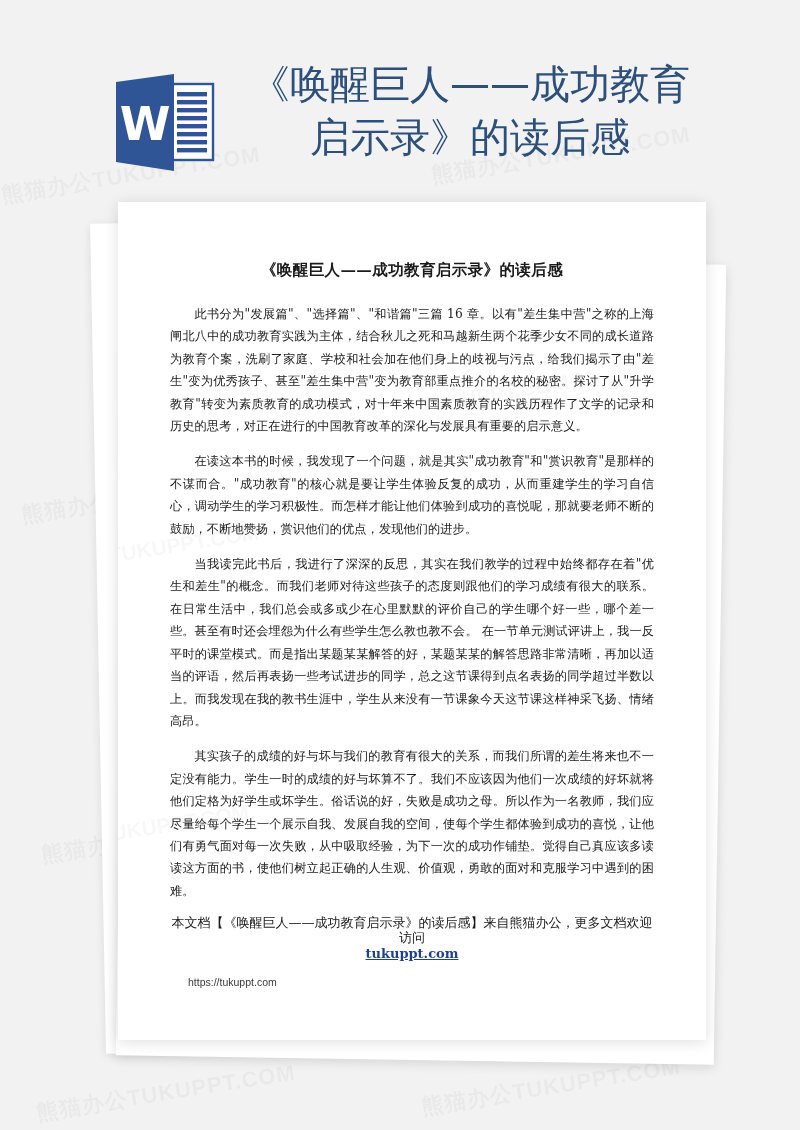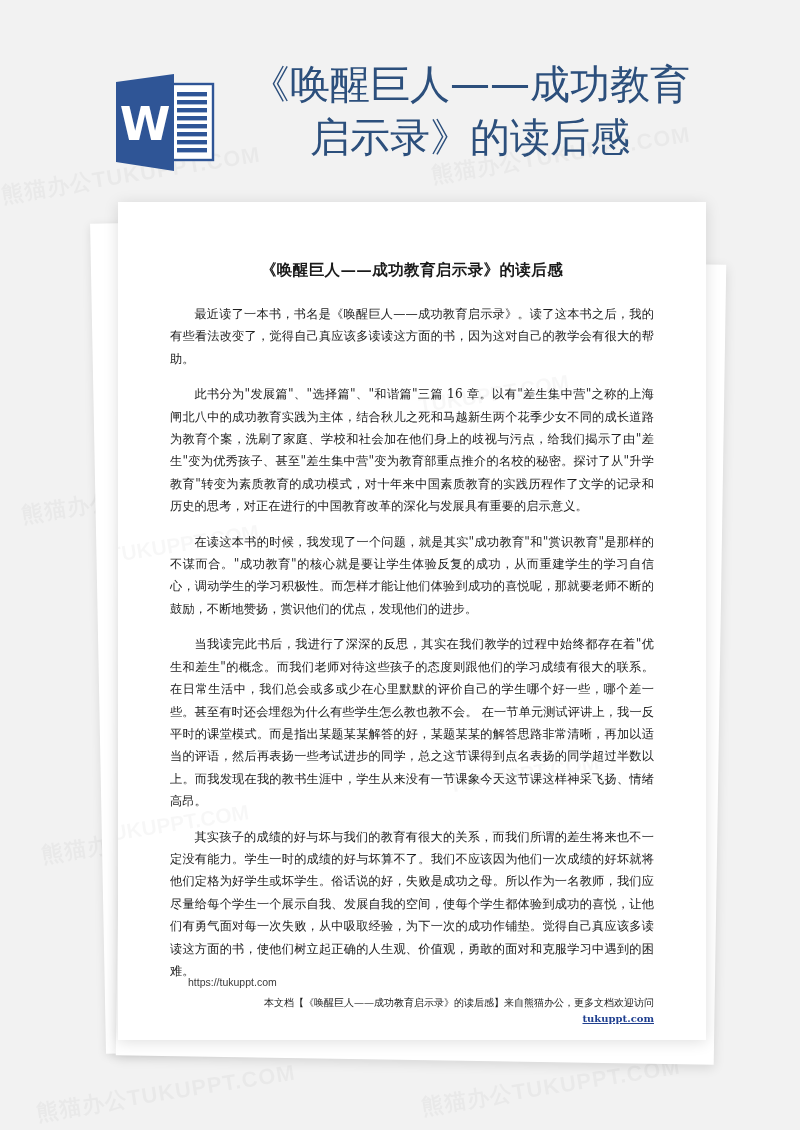--- a/index.html
+++ b/index.html
@@ -142,24 +142,24 @@
     text-indent: 2em;
     margin: 0 0 13px 0;
     font-family: "DejaVu Serif", "Liberation Serif", serif;
     position: relative;
     z-index: 2;
     letter-spacing: 0.1px;
   }
 
   .doc-footer {
     margin-top: 10px;
-    font-size: 10px;
+    font-size: 13px;
     line-height: 15px;
     color: #1a1a1a;
-    text-align: right;
+    text-align: center;
     text-indent: 0;
     font-family: "DejaVu Serif", "Liberation Serif", serif;
     position: relative;
     z-index: 2;
   }
   .doc-footer-link {
     color: #1f3f8f;
     text-decoration: underline;
     display: inline-block;
     margin-top: 1px;
@@ -223,21 +223,20 @@
 
     <div id="page-wm-holder">
         <div class="page-wm" style="left: -10px; top: 330px; font-size: 21px;">TUKUPPT.COM</div>
         <div class="page-wm" style="left: 300px; top: 180px; font-size: 21px;">TUKUPPT.COM</div>
         <div class="page-wm" style="left: 330px; top: 560px; font-size: 21px;">TUKUPPT.COM</div>
         <div class="page-wm" style="left: -20px; top: 610px; font-size: 21px;">TUKUPPT.COM</div>
       </div>
 
     <h1 class="doc-title">《唤醒巨人——成功教育启示录》的读后感</h1>
 
-    <p class="doc-p">最近读了一本书，书名是《唤醒巨人——成功教育启示录》。读了这本书之后，我的有些看法改变了，觉得自己真应该多读读这方面的书，因为这对自己的教学会有很大的帮助。</p>
     <p class="doc-p">此书分为"发展篇"、"选择篇"、"和谐篇"三篇 16 章。以有"差生集中营"之称的上海闸北八中的成功教育实践为主体，结合秋儿之死和马越新生两个花季少女不同的成长道路为教育个案，洗刷了家庭、学校和社会加在他们身上的歧视与污点，给我们揭示了由"差生"变为优秀孩子、甚至"差生集中营"变为教育部重点推介的名校的秘密。探讨了从"升学教育"转变为素质教育的成功模式，对十年来中国素质教育的实践历程作了文学的记录和历史的思考，对正在进行的中国教育改革的深化与发展具有重要的启示意义。</p>
     <p class="doc-p">在读这本书的时候，我发现了一个问题，就是其实"成功教育"和"赏识教育"是那样的不谋而合。"成功教育"的核心就是要让学生体验反复的成功，从而重建学生的学习自信心，调动学生的学习积极性。而怎样才能让他们体验到成功的喜悦呢，那就要老师不断的鼓励，不断地赞扬，赏识他们的优点，发现他们的进步。</p>
     <p class="doc-p">当我读完此书后，我进行了深深的反思，其实在我们教学的过程中始终都存在着"优生和差生"的概念。而我们老师对待这些孩子的态度则跟他们的学习成绩有很大的联系。在日常生活中，我们总会或多或少在心里默默的评价自己的学生哪个好一些，哪个差一些。甚至有时还会埋怨为什么有些学生怎么教也教不会。 在一节单元测试评讲上，我一反平时的课堂模式。而是指出某题某某解答的好，某题某某的解答思路非常清晰，再加以适当的评语，然后再表扬一些考试进步的同学，总之这节课得到点名表扬的同学超过半数以上。而我发现在我的教书生涯中，学生从来没有一节课象今天这节课这样神采飞扬、情绪高昂。</p>
     <p class="doc-p">其实孩子的成绩的好与坏与我们的教育有很大的关系，而我们所谓的差生将来也不一定没有能力。学生一时的成绩的好与坏算不了。我们不应该因为他们一次成绩的好坏就将他们定格为好学生或坏学生。俗话说的好，失败是成功之母。所以作为一名教师，我们应尽量给每个学生一个展示自我、发展自我的空间，使每个学生都体验到成功的喜悦，让他们有勇气面对每一次失败，从中吸取经验，为下一次的成功作铺垫。觉得自己真应该多读读这方面的书，使他们树立起正确的人生观、价值观，勇敢的面对和克服学习中遇到的困难。</p>
 
     <div class="doc-footer">
       <span>本文档【《唤醒巨人——成功教育启示录》的读后感】来自熊猫办公，更多文档欢迎访问</span><br>
       <a class="doc-footer-link" href="#">tukuppt.com</a>
     </div>
 

